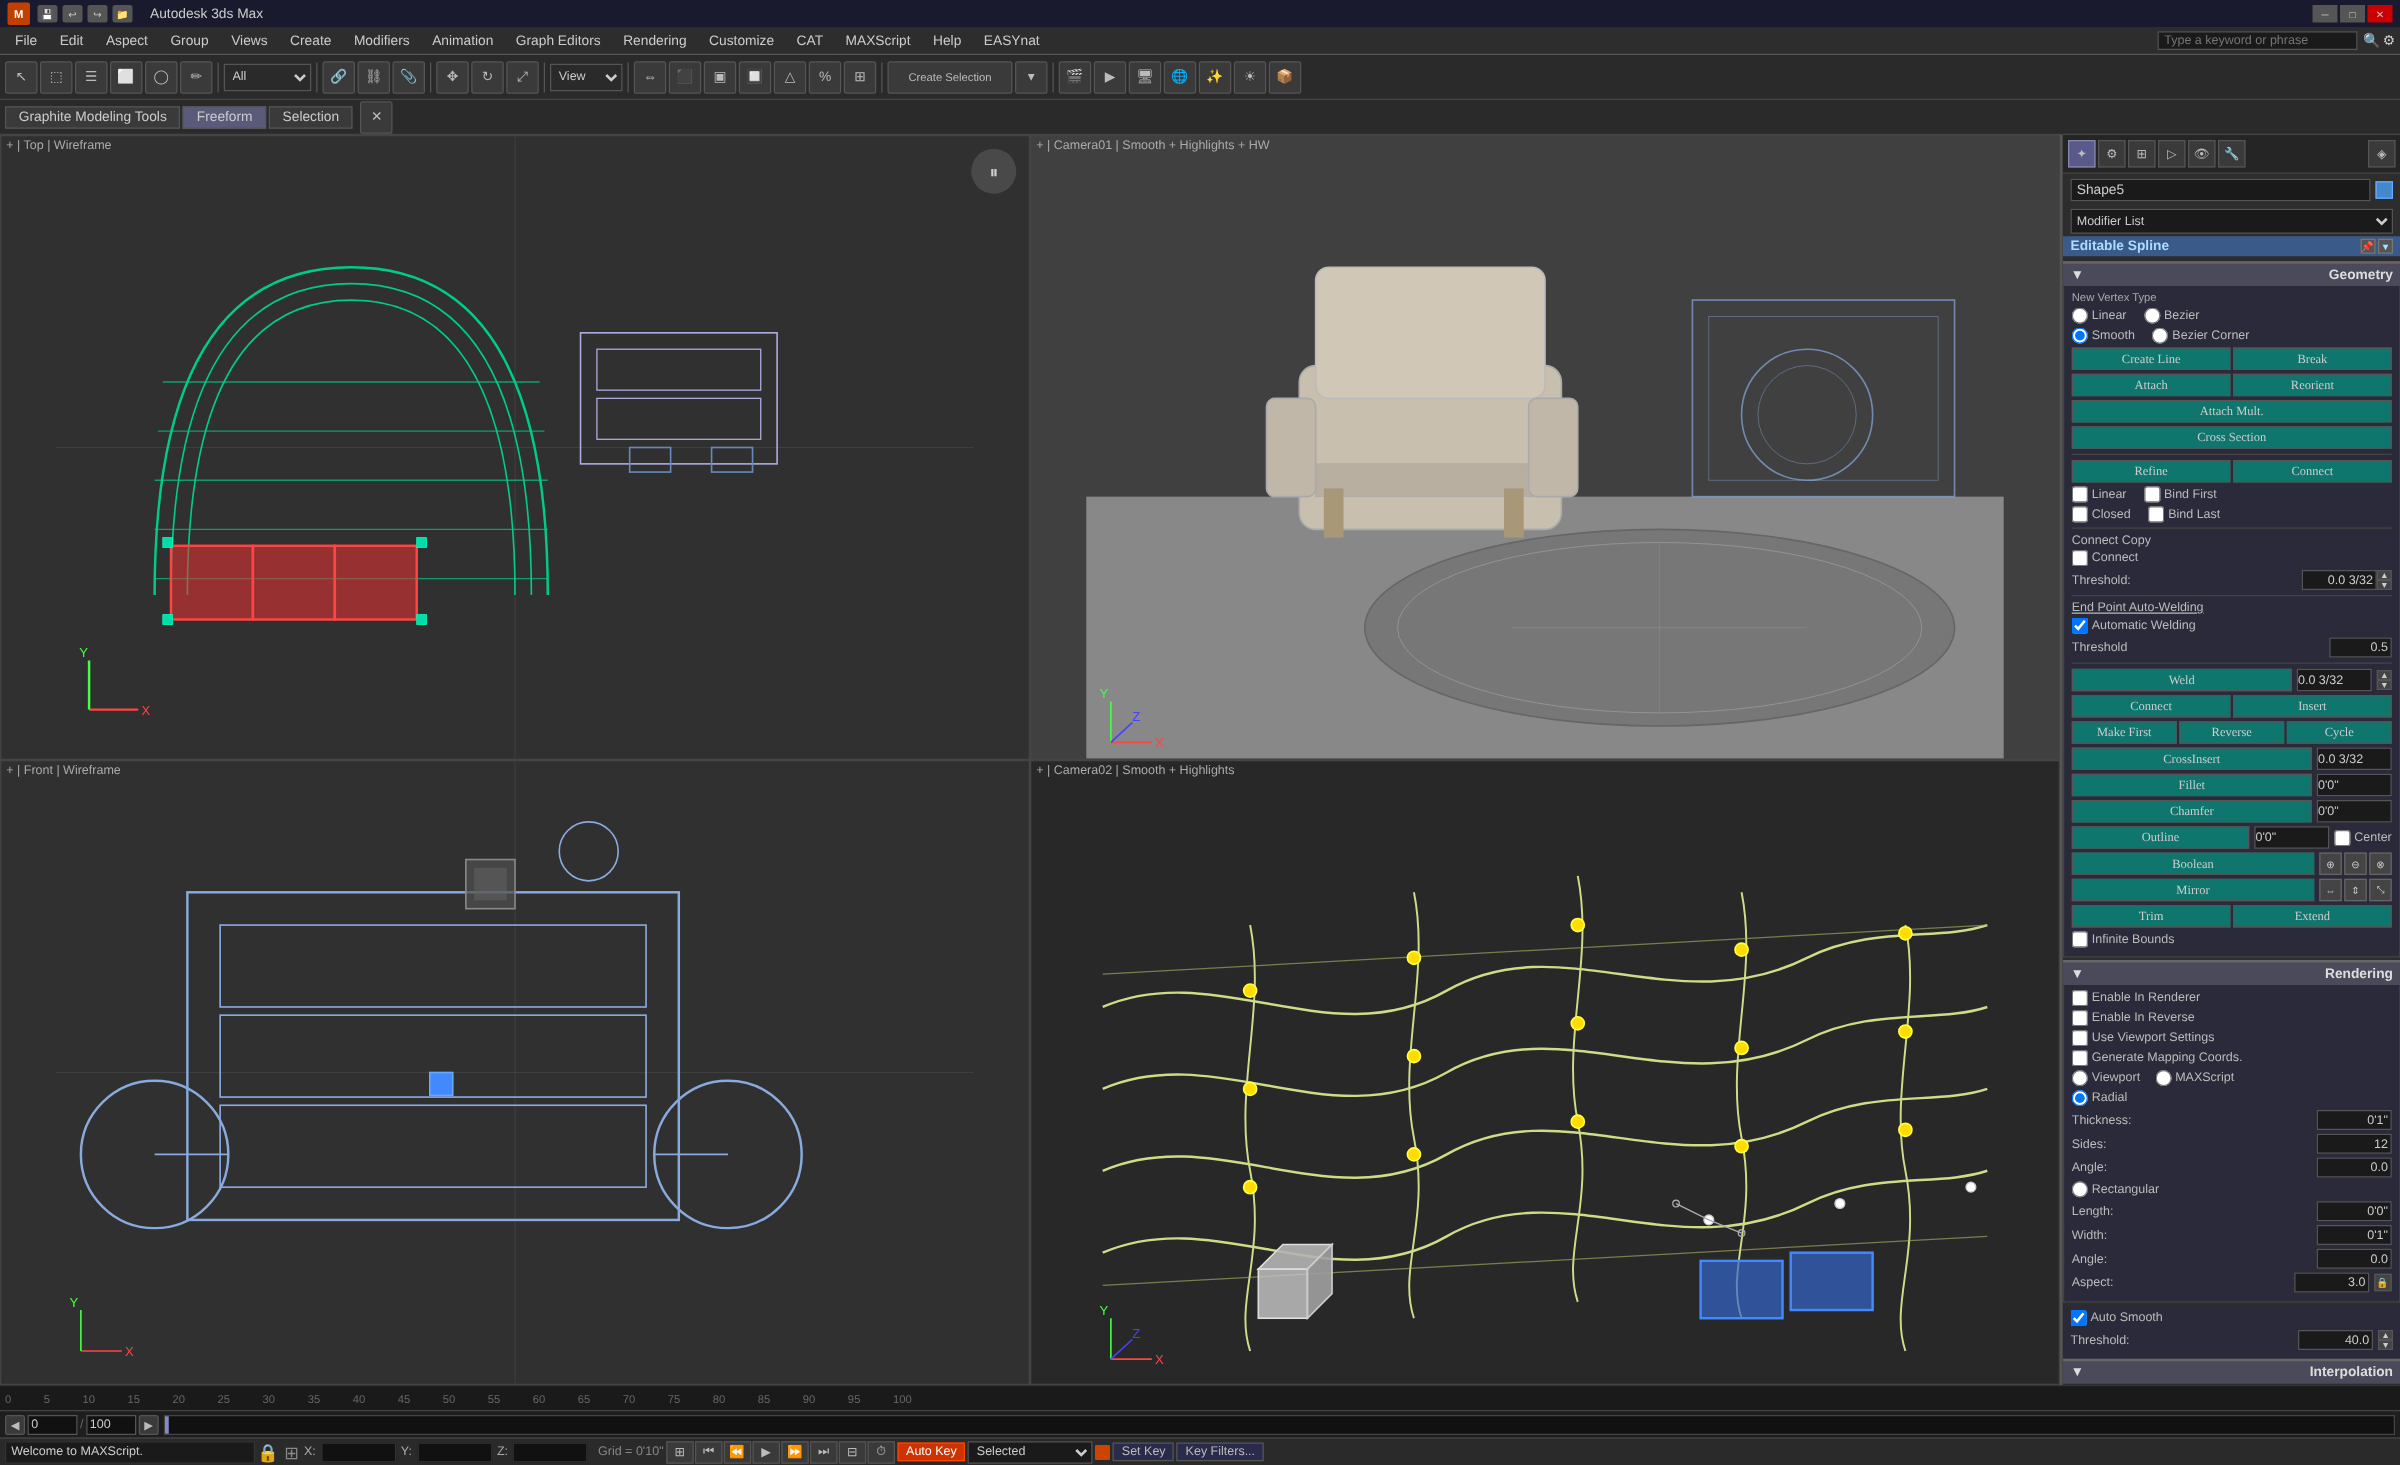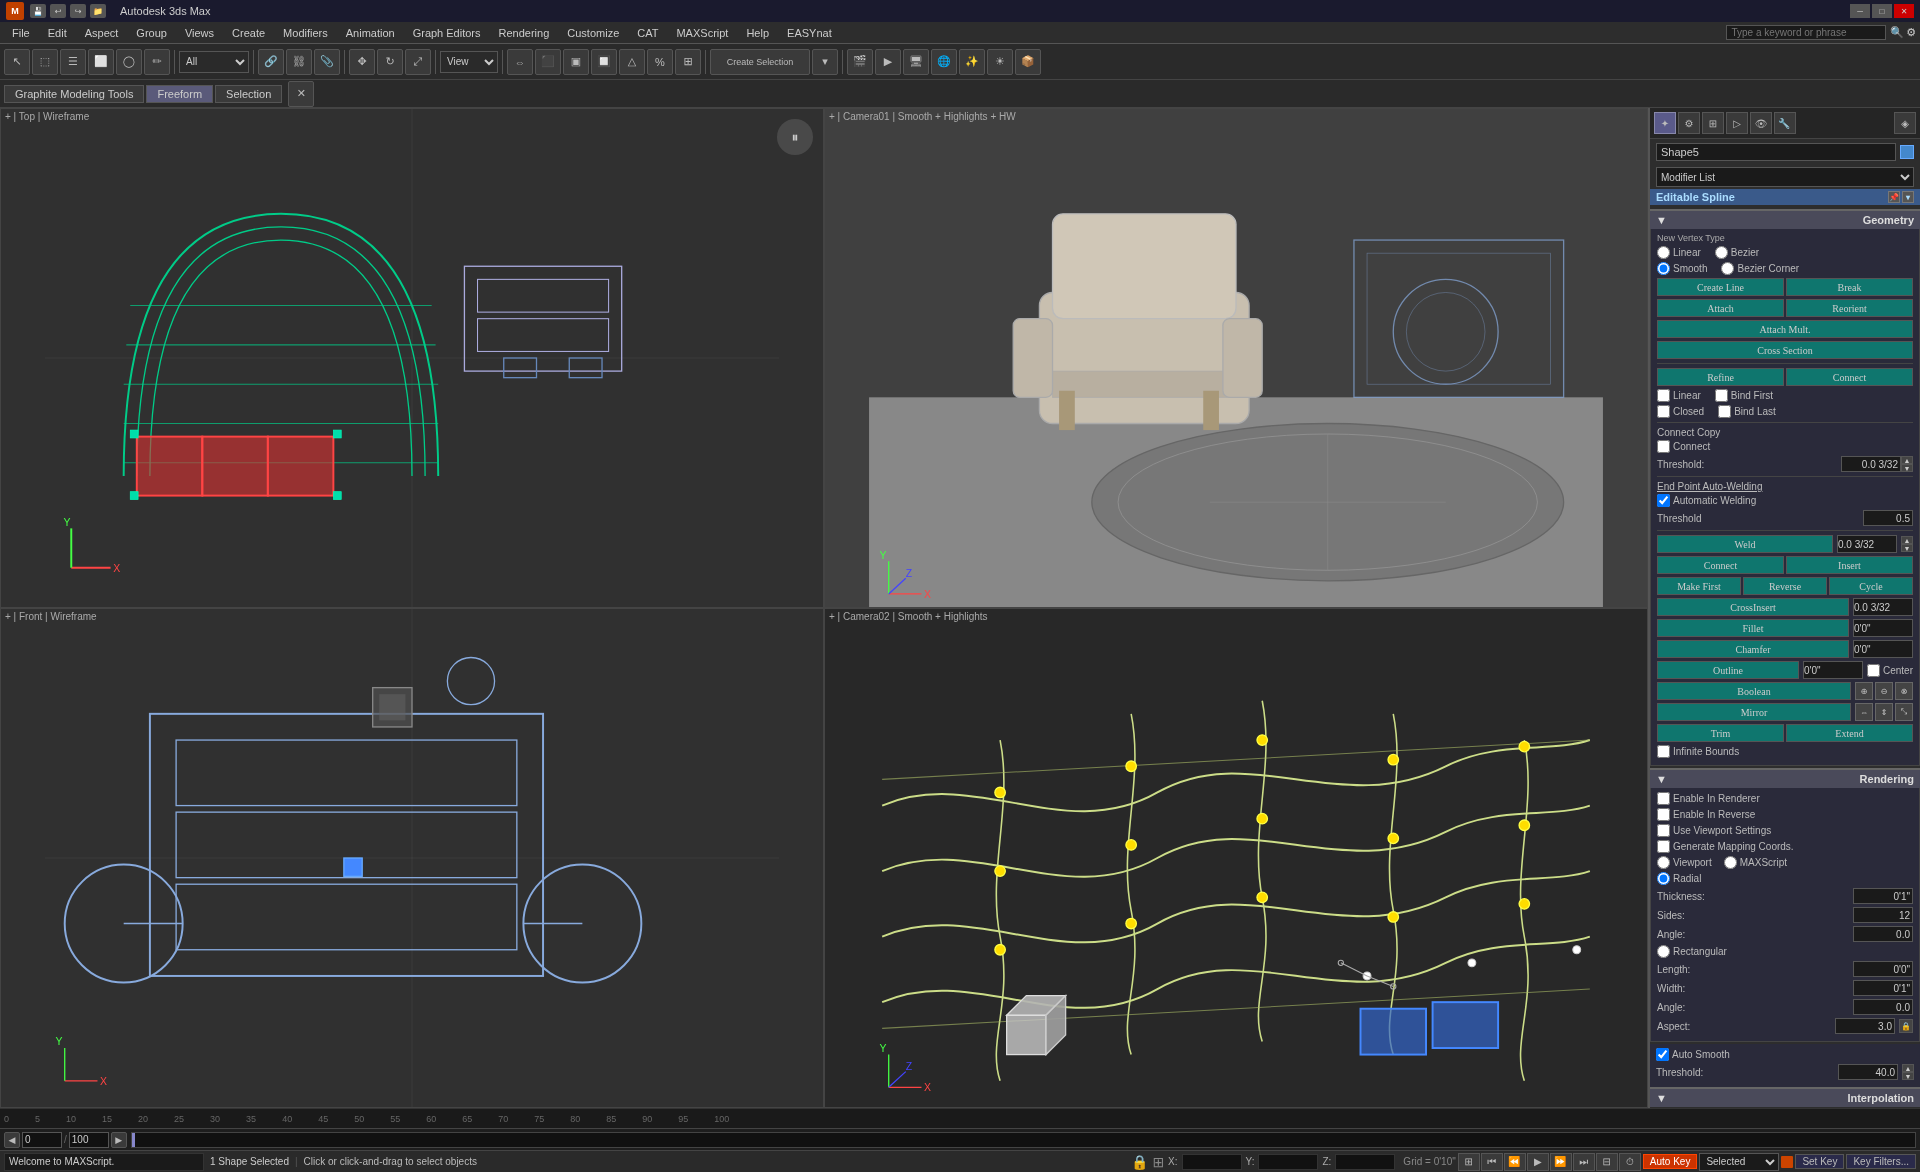--- a/index.html
+++ b/index.html
@@ -734,25 +734,20 @@
   </div>
   <div class="track-area">
     <div class="track-thumb"></div>
   </div>
 </div>
 
 <div id="animbar">
 
   <div style="width:200px;background:#1a1a1a;border:1px solid #333;height:18px;display:flex;align-items:center;padding:0 4px;font-size:10px;color:#ccc;overflow:hidden;">Welcome to MAXScript.</div>
 
-  <div style="flex:1;display:flex;align-items:center;gap:6px;padding:0 4px;">
-    <span style="font-size:10px;color:#ccc;">1 Shape Selected</span>
-    <span style="color:#555;font-size:10px;">|</span>
-    <span style="font-size:10px;color:#bbb;">Click or click-and-drag to select objects</span>
-  </div>
 
   <div style="display:flex;align-items:center;gap:4px;">
     <div style="font-size:14px;color:#888;">🔒</div>
     <div style="font-size:14px;color:#888;">⊞</div>
     <span style="font-size:10px;color:#aaa;">X:</span>
     <input type="text" value="" style="width: 60px; height: 16px; background: rgb(17, 17, 17); border: 1px solid rgb(51, 51, 51); color: rgb(204, 204, 204); font-size: 10px;">
     <span style="font-size:10px;color:#aaa;">Y:</span>
     <input type="text" value="" style="width: 60px; height: 16px; background: rgb(17, 17, 17); border: 1px solid rgb(51, 51, 51); color: rgb(204, 204, 204); font-size: 10px;">
     <span style="font-size:10px;color:#aaa;">Z:</span>
     <input type="text" value="" style="width: 60px; height: 16px; background: rgb(17, 17, 17); border: 1px solid rgb(51, 51, 51); color: rgb(204, 204, 204); font-size: 10px;">
@@ -765,21 +760,21 @@
     <div class="anim-btn">⏪</div>
     <div class="anim-btn">▶</div>
     <div class="anim-btn">⏩</div>
     <div class="anim-btn">⏭</div>
     <div class="anim-btn">⊟</div>
     <div class="anim-btn">⏱</div>
   </div>
 
   <div style="display:flex;align-items:center;gap:2px;">
     <div style="background:#cc3300;border:1px solid #ff4400;padding:1px 6px;font-size:10px;color:white;cursor:pointer;">Auto Key</div>
-    <select class="anim-select" style="width:80px;">
+    <select class="anim-select" style="width:100px;">
       <option>Selected</option>
     </select>
   </div>
   <div style="display:flex;align-items:center;gap:2px;">
     <div class="key-indicator"></div>
     <div style="background:#2a2a4a;border:1px solid #555;padding:1px 6px;font-size:10px;color:#bbb;cursor:pointer;">Set Key</div>
     <div style="background:#2a2a4a;border:1px solid #555;padding:1px 6px;font-size:10px;color:#bbb;cursor:pointer;">Key Filters...</div>
   </div>
 </div>
 

